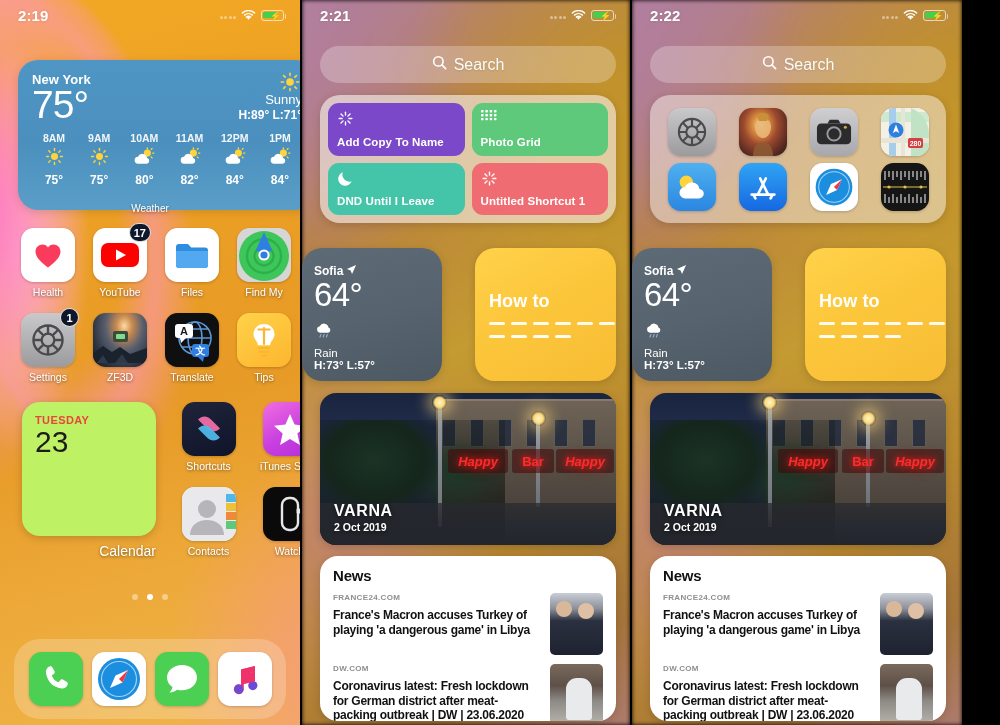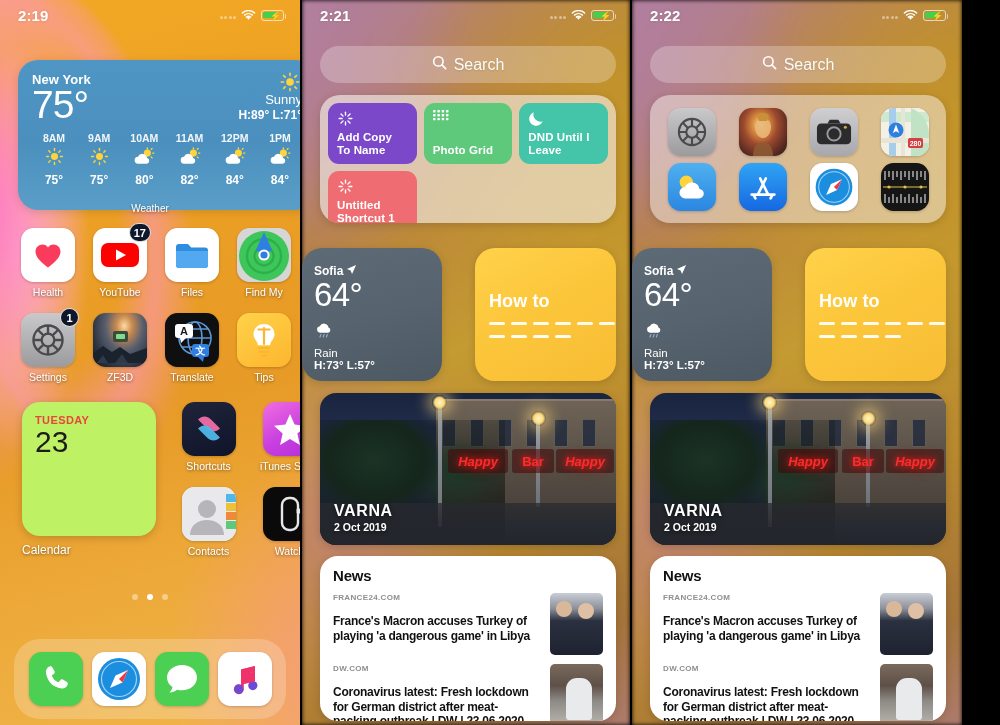--- a/index.html
+++ b/index.html
@@ -76,41 +76,41 @@
   .badge{ position:absolute; top:-5px; right:-4px; min-width:19px; height:19px; border-radius:10px;
     background:#0f172a; color:#fff; font-size:11px; font-weight:600; display:flex; align-items:center;
     justify-content:center; border:1.5px solid rgba(255,255,255,.85); z-index:5; padding:0 4px;}
   .iconwrap{ position:relative; }
 
   .cal-widget{ position:absolute; left:22px; top:402px; width:134px; height:134px; border-radius:18px;
     background:#bef264; box-shadow:0 2px 8px rgba(0,0,0,.18); padding:12px 13px;}
   .cal-day{ color:#e8453c; font-size:11px; font-weight:700; letter-spacing:.4px;}
   .cal-num{ color:#1c1c1e; font-size:30px; font-weight:400; line-height:33px; margin-top:-1px;}
   .cal-ev{ color:#3a3a3c; font-size:12.5px; line-height:16px; margin-top:8px;}
-  .cal-label{ position:absolute; left:22px; top:543px; width:134px; text-align:left; color:#fff;
-    font-size:12px; text-shadow:0 1px 3px rgba(0,0,0,.5);}
+  .cal-label{ position:absolute; left:22px; top:543px; width:134px; text-align:right; color:#fff;
+    font-size:14px; text-shadow:0 1px 3px rgba(0,0,0,.5);}
 
   .dots{ position:absolute; left:0; right:0; top:594px; display:flex; justify-content:center; gap:9px;}
   .dots i{ width:6px; height:6px; border-radius:50%; background:rgba(255,255,255,.42); display:block;}
   .dots i.on{ background:#fff; }
 
   .dock{ position:absolute; left:14px; right:14px; bottom:6px; height:80px; border-radius:26px;
     background:rgba(255,255,255,.22); backdrop-filter:blur(10px);
     display:flex; align-items:center; justify-content:space-around; padding:0 10px;}
 
   
   .searchbar{ position:absolute; left:18px; top:46px; width:296px; height:37px; border-radius:18.5px;
     background:rgba(255,255,255,.26); backdrop-filter:blur(14px);
     display:flex; align-items:center; justify-content:center; gap:7px;}
   .searchbar .txt{ color:rgba(255,255,255,.95); font-size:16px; font-weight:400; text-shadow:0 1px 2px rgba(0,0,0,.12);}
 
   .widget{ position:absolute; border-radius:20px; box-shadow:0 2px 9px rgba(0,0,0,.15); overflow:hidden;}
 
   .sc-widget{ left:18px; top:95px; width:296px; height:128px; background:rgba(245,240,236,.62);
-    backdrop-filter:blur(14px); padding:8px; display:grid; grid-template-columns:1fr 1fr 1fr;
+    backdrop-filter:blur(14px); padding:8px; display:grid; grid-template-columns:1fr 1fr;
     grid-template-rows:1fr 1fr; gap:7px;}
   .sc-tile{ border-radius:11px; padding:7px 9px; display:flex; flex-direction:column;
     justify-content:space-between; color:#fff; position:relative;}
   .sc-name{ font-size:11.5px; font-weight:600; letter-spacing:.1px; line-height:13px;}
 
   .wx2{ left:0; top:248px; width:140px; height:133px;
     background:linear-gradient(165deg,#5d6b76 0%,#57636e 50%,#4c5862 100%);
     color:#fff; padding:16px 12px;}
   .wx2-city{ font-size:12px; font-weight:600; display:flex; align-items:center; gap:3px;}
   .wx2-temp{ font-size:33px; font-weight:300; line-height:36px; letter-spacing:-.6px; margin-top:-1px;}
@@ -153,21 +153,21 @@
   .ph-cap{ position:absolute; left:14px; bottom:12px; color:#fff; z-index:4;}
   .ph-title{ font-size:16px; font-weight:800; letter-spacing:.6px; text-shadow:0 1px 4px rgba(0,0,0,.7);}
   .ph-date{ font-size:10.5px; font-weight:600; margin-top:1px; text-shadow:0 1px 4px rgba(0,0,0,.7);}
 
   .news{ left:18px; top:556px; width:296px; height:165px; position:absolute; border-radius:18px;
     background:#fff; box-shadow:0 2px 9px rgba(0,0,0,.16); padding:11px 13px 0 13px; overflow:hidden;}
   .news-h{ font-size:15px; font-weight:700; color:#111; letter-spacing:-.2px;}
   .story{ display:flex; gap:9px; margin-top:9px;}
   .story .txt{ flex:1;}
   .src{ font-size:8px; font-weight:700; color:#8e8e93; letter-spacing:.35px;}
-  .hl{ font-size:12px; font-weight:700; color:#111; line-height:14.5px; margin-top:12px;
+  .hl{ font-size:12px; font-weight:700; color:#111; line-height:14.5px; margin-top:6px;
     letter-spacing:-.25px;}
   .thumb{ width:53px; height:62px; border-radius:5px; overflow:hidden; flex:0 0 53px; position:relative;}
   .th1{ background:linear-gradient(180deg,#c9cdd6 0%,#8d9099 25%,#2b3040 45%,#1e2230 100%);}
   .th1:after{ content:""; position:absolute; left:6px; top:8px; width:16px; height:16px; border-radius:50%;
     background:#d9b89a; box-shadow:22px 2px 0 #e0c0a4;}
   .th2{ background:linear-gradient(180deg,#7b6a5c 0%,#5e5048 35%,#8e8b86 60%,#b9b6b0 100%);}
   .th2:after{ content:""; position:absolute; left:16px; top:14px; width:26px; height:42px;
     border-radius:11px 11px 3px 3px; background:#e8eaec;}
 
   

